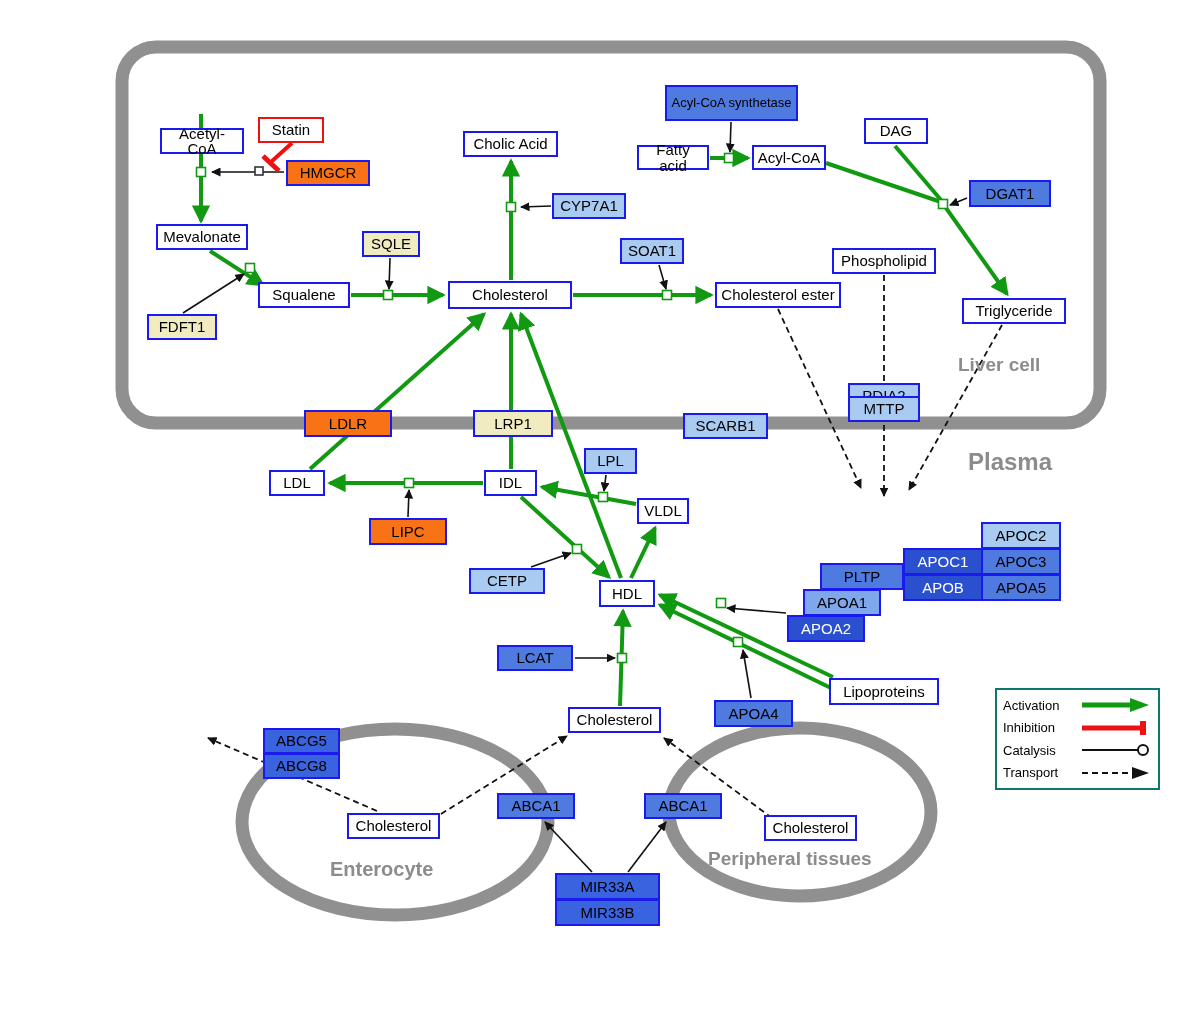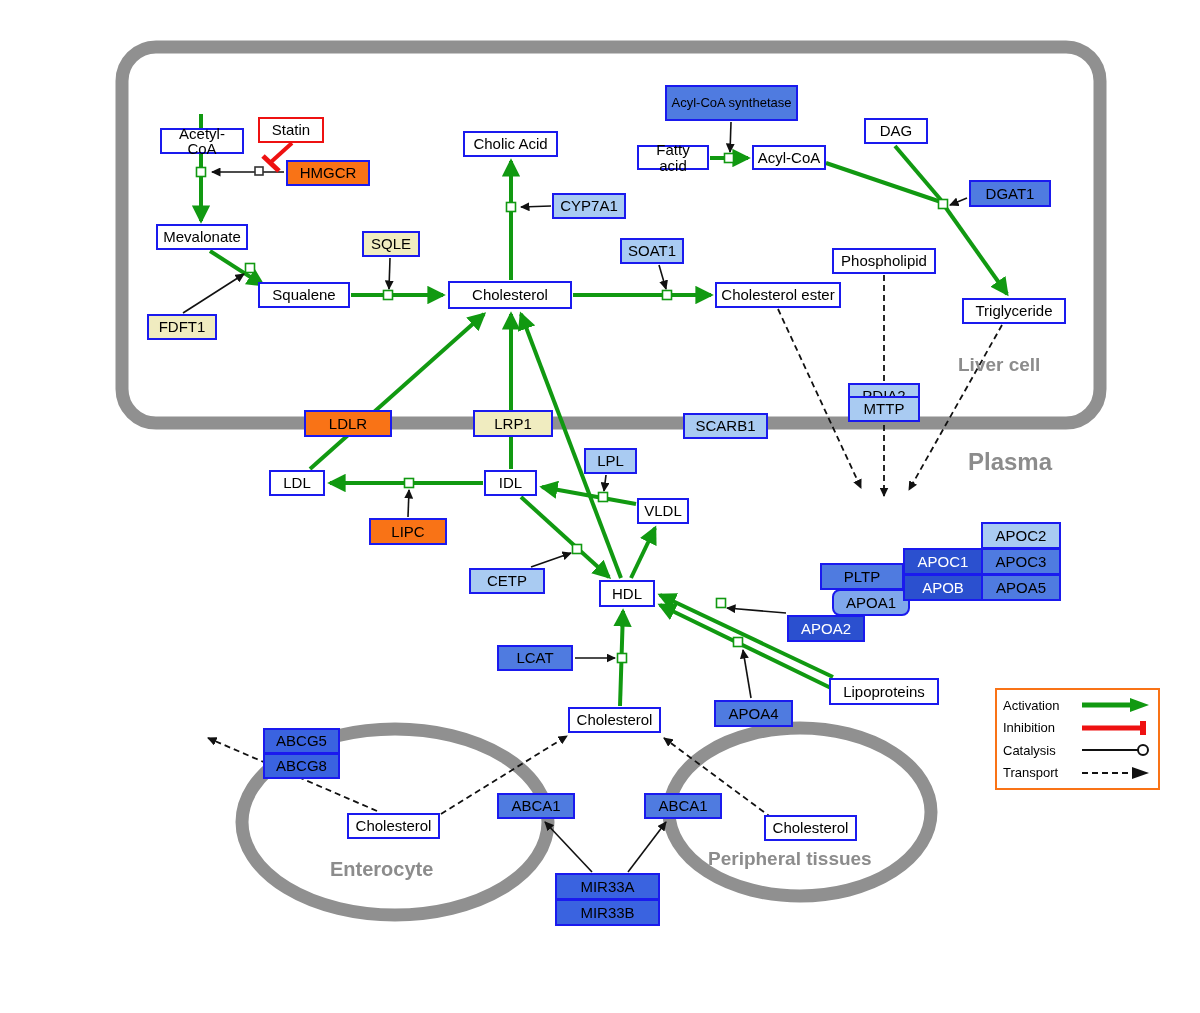--- a/index.html
+++ b/index.html
@@ -17,21 +17,21 @@
   .node.medblue{background:#4f7be0;}
   .node.brightblue{background:#3a63e0;}
   .node.darkblue{background:#2b50cf;color:#ffffff;}
   .node.yellow{background:#f97316;}
   .node.paleyellow{background:#f0ecc0;}
   .node.statin{border-color:#ee1111;}
   .node.small{font-size:13px;}
   .comp-label{position:absolute;color:#8c8c8c;font-weight:bold;}
   #legend{
     position:absolute;left:995px;top:688px;width:165px;height:102px;
-    border:2px solid #f97316;background:#fff;box-sizing:border-box;
+    border:2px solid #0f766e;background:#fff;box-sizing:border-box;
     display:flex;flex-direction:column;justify-content:space-around;padding:4px 6px;
   }
   .legend-row{display:flex;align-items:center;justify-content:space-between;height:20px;}
   .legend-row span{font-size:13px;color:#000;}
 </style>
 </head>
 <body>
 
 <div id="stage">
 
@@ -159,21 +159,21 @@
   <div class="node lightblue" style="left:683px;top:413px;width:85px;height:26px;">SCARB1</div>
 
   <div class="node" style="left:269px;top:470px;width:56px;height:26px;">LDL</div>
   <div class="node" style="left:484px;top:470px;width:53px;height:26px;">IDL</div>
   <div class="node lightblue" style="left:584px;top:448px;width:53px;height:26px;">LPL</div>
   <div class="node" style="left:637px;top:498px;width:52px;height:26px;">VLDL</div>
   <div class="node yellow" style="left:369px;top:518px;width:78px;height:27px;">LIPC</div>
   <div class="node lightblue" style="left:469px;top:568px;width:76px;height:26px;">CETP</div>
   <div class="node" style="left:599px;top:580px;width:56px;height:27px;">HDL</div>
   <div class="node medblue" style="left:787px;top:563px;width:84px;height:27px;margin-left:33px;">PLTP</div>
-  <div class="node midblue" style="left:832px;top:589px;width:78px;height:27px;border-radius:8px;">APOA1</div>
+  <div class="node midblue" style="left:803px;top:589px;width:78px;height:27px;">APOA1</div>
   <div class="node darkblue" style="left:787px;top:615px;width:78px;height:27px;">APOA2</div>
   <div class="node medblue" style="left:497px;top:645px;width:76px;height:26px;">LCAT</div>
   <div class="node medblue" style="left:714px;top:700px;width:79px;height:27px;">APOA4</div>
   <div class="node" style="left:829px;top:678px;width:110px;height:27px;">Lipoproteins</div>
 
   <div class="node darkblue" style="left:903px;top:548px;width:80px;height:27px;">APOE</div>
   <div class="node lightblue" style="left:981px;top:522px;width:80px;height:27px;">APOC2</div>
   <div class="node darkblue" style="left:903px;top:548px;width:80px;height:27px;">APOC1</div>
   <div class="node medblue" style="left:981px;top:548px;width:80px;height:27px;">APOC3</div>
   <div class="node darkblue" style="left:903px;top:574px;width:80px;height:27px;">APOB</div>

